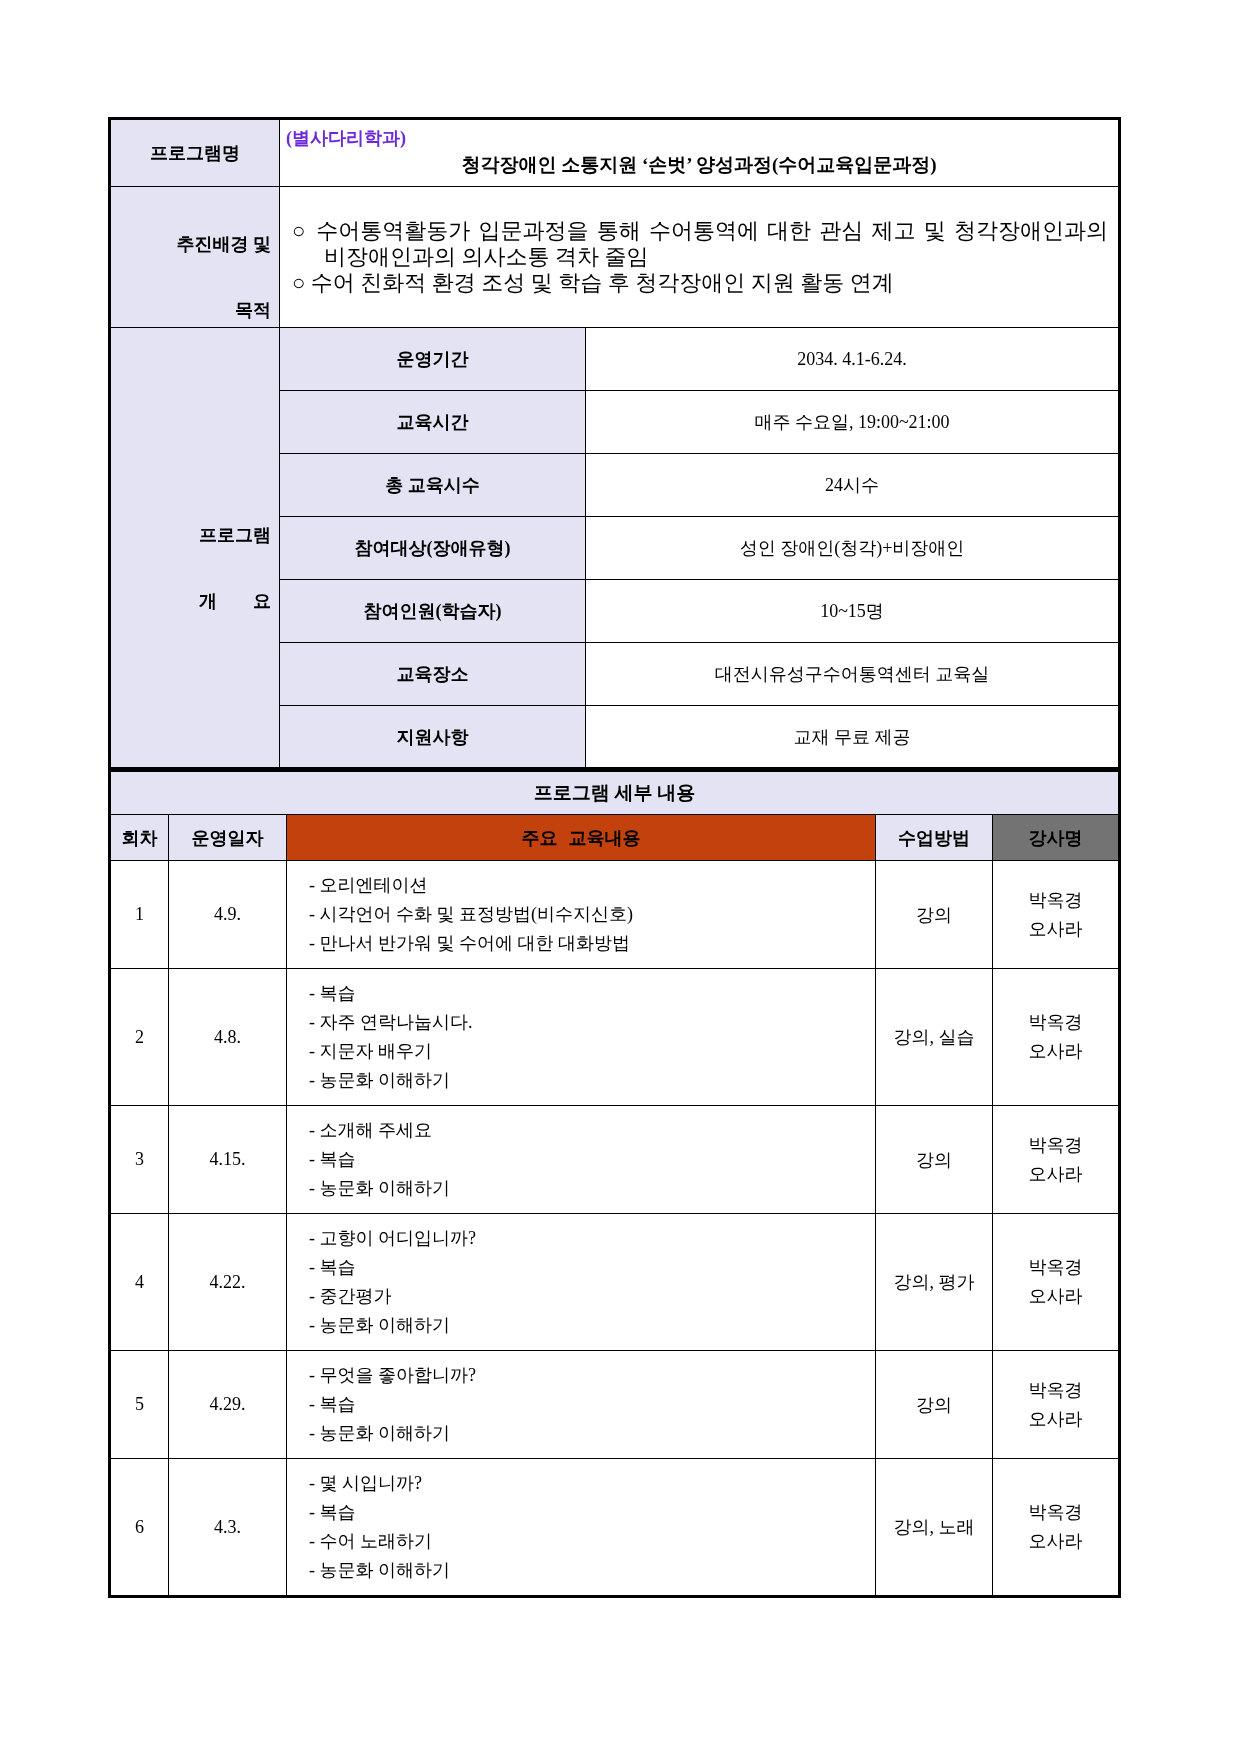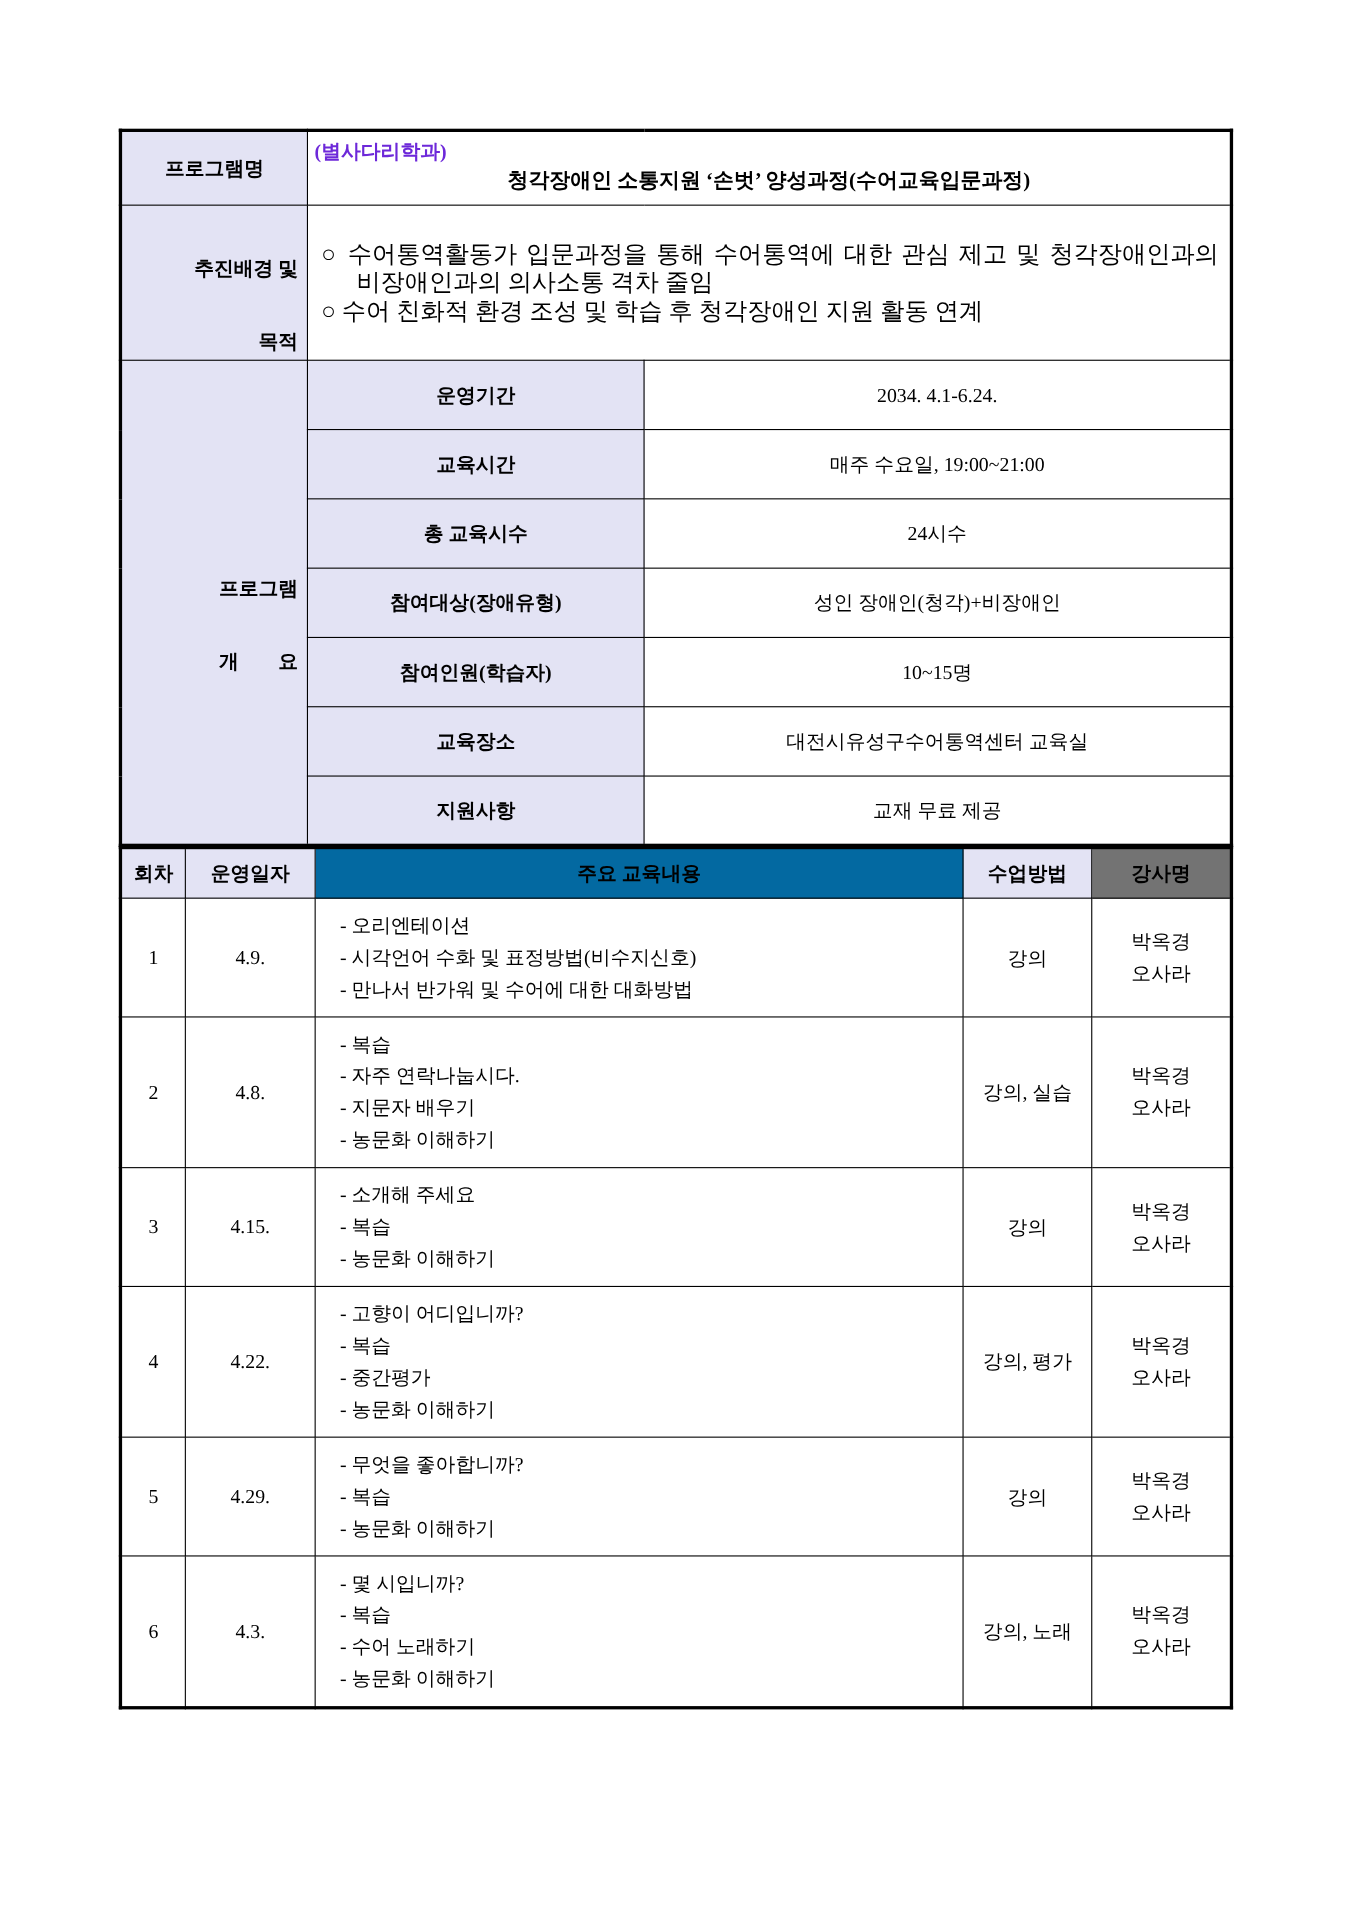--- a/index.html
+++ b/index.html
@@ -147,24 +147,27 @@
 
   <table class="outer-2">
     <colgroup>
       <col style="width:59px">
         <col style="width:118px">
         <col style="width:589px">
       <col style="width:117px">
         <col style="width:127px">
     </colgroup>
     <tbody>
+        <tr class="row-banner">
+      <th colspan="5" class="hdr banner-cell" style="background: rgb(227, 227, 244);">프로그램 세부 내용</th>
+    </tr>
     <tr class="row-cols">
       <th class="hdr" style="background: rgb(227, 227, 244);">회차</th>
       <th class="hdr" style="background: rgb(227, 227, 244);">운영일자</th>
-      <th class="hdr" style="background: #0369a1;">주요 교육내용</th>
+      <th class="hdr" style="background: #c2410c; font-family: Liberation Mono, monospace;">주요 교육내용</th>
       <th class="hdr" style="background: rgb(227, 227, 244);">수업방법</th>
       <th class="hdr" style="background: #737373; text-align: center;">강사명</th>
     </tr>
     </tbody>
       <tbody>
         <tr>
           <td class="cell-center">1</td>
           <td class="cell-center">4.9.</td>
           <td class="detail-content">
             <div>- 오리엔테이션</div>

